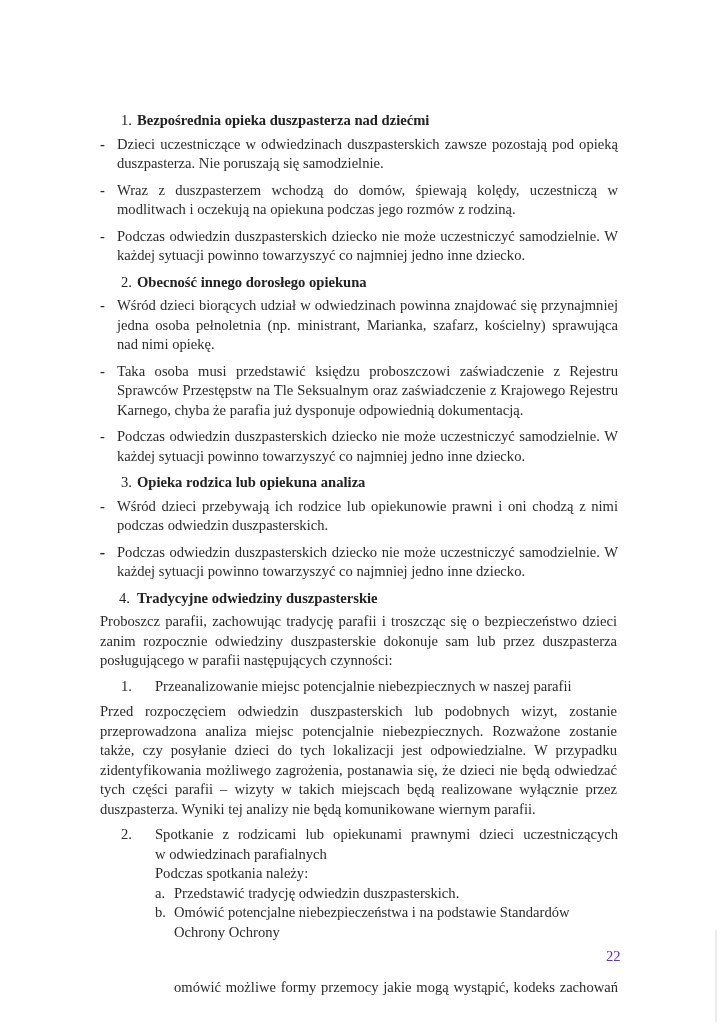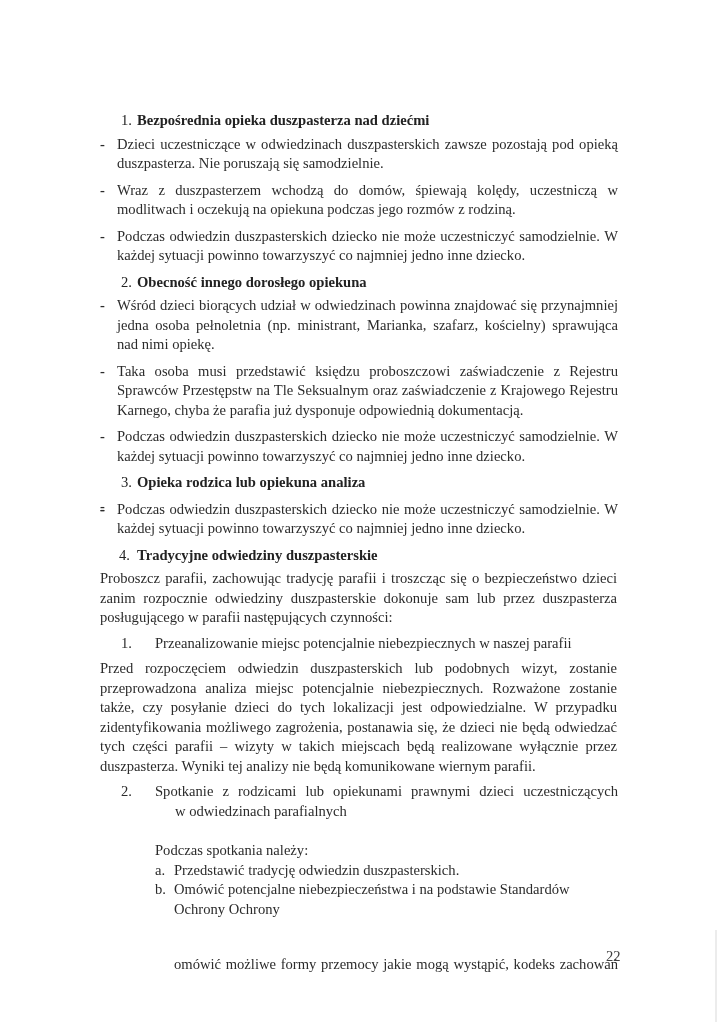--- a/index.html
+++ b/index.html
@@ -93,21 +93,21 @@
       display: block;
       text-align: justify;
       text-align-last: justify;
       margin-top: 36px;
     }
     .page-number {
       position: absolute;
       left: 606px;
       top: 948px;
       font-size: 14.6px;
-      color: #404040;
+      color: #6d28d9;
     }
   </style>
 </head>
 <body>
 
 <div class="page">
   <div class="edge-line"></div>
 
   <div class="content">
 
@@ -144,20 +144,21 @@
       <span class="dash">-</span>
       <span>Podczas odwiedzin duszpasterskich dziecko nie może uczestniczyć samodzielnie. W każdej sytuacji powinno towarzyszyć co najmniej jedno inne dziecko.</span>
     </div>
 
     <div class="heading">
       <span class="num">3.</span>
       <span>Opieka rodzica lub opiekuna analiza</span>
     </div>
     <div class="bullet">
       <span class="dash">-</span>
+      <span>Wśród dzieci przebywają ich rodzice lub opiekunowie prawni i oni chodzą z nimi podczas odwiedzin duszpasterskich.</span>
     </div>
     <div class="bullet">
       <span class="dash">-</span>
     </div>
     <div class="bullet">
       <span class="dash">-</span>
       <span>Podczas odwiedzin duszpasterskich dziecko nie może uczestniczyć samodzielnie. W każdej sytuacji powinno towarzyszyć co najmniej jedno inne dziecko.</span>
     </div>
 
     <div class="heading">
@@ -168,22 +169,22 @@
 
     <div class="sublist-item">
       <span class="num">1.</span>
       <span>Przeanalizowanie miejsc potencjalnie niebezpiecznych w naszej parafii</span>
     </div>
     <p class="para">Przed rozpoczęciem odwiedzin duszpasterskich lub podobnych wizyt, zostanie przeprowadzona analiza miejsc potencjalnie niebezpiecznych. Rozważone zostanie także, czy posyłanie dzieci do tych lokalizacji jest odpowiedzialne. W przypadku zidentyfikowania możliwego zagrożenia, postanawia się, że dzieci nie będą odwiedzać tych części parafii – wizyty w takich miejscach będą realizowane wyłącznie przez duszpasterza. Wyniki tej analizy nie będą komunikowane wiernym parafii.</p>
 
     <div class="sublist-item justify" style="margin-bottom:0;">
       <span class="num">2.</span>
       <span class="first-line">Spotkanie z rodzicami lub opiekunami prawnymi dzieci uczestniczących</span>
-      <span style="display:block;margin-left:20px;">w odwiedzinach parafialnych</span>
-      <span style="display:block;margin-top:20px;">Podczas spotkania należy:</span>
+      <span style="display:block;">w odwiedzinach parafialnych</span>
+      <span style="display:block;">Podczas spotkania należy:</span>
     </div>
     <div class="alpha">
       <span class="letter">a.</span>
       <span style="display:block;">Przedstawić tradycję odwiedzin duszpasterskich.</span>
     </div>
     <div class="alpha">
       <span class="letter">b.</span>
       <span style="display:block;">Omówić potencjalne niebezpieczeństwa i na podstawie Standardów Ochrony Ochrony</span>
       <span class="line-j">omówić możliwe formy przemocy jakie mogą wystąpić, kodeks zachowań</span>
     </div>

